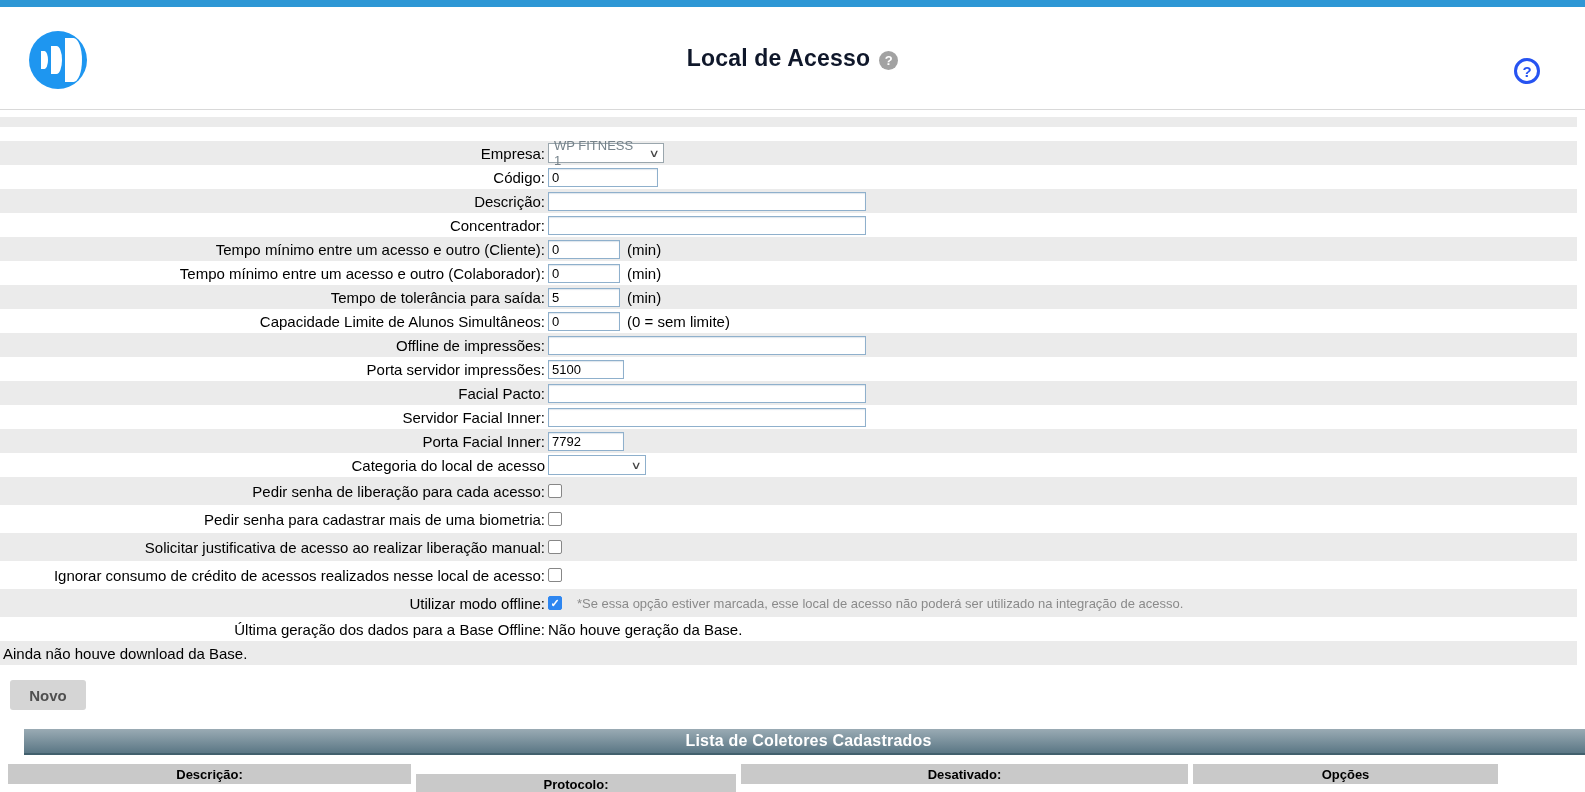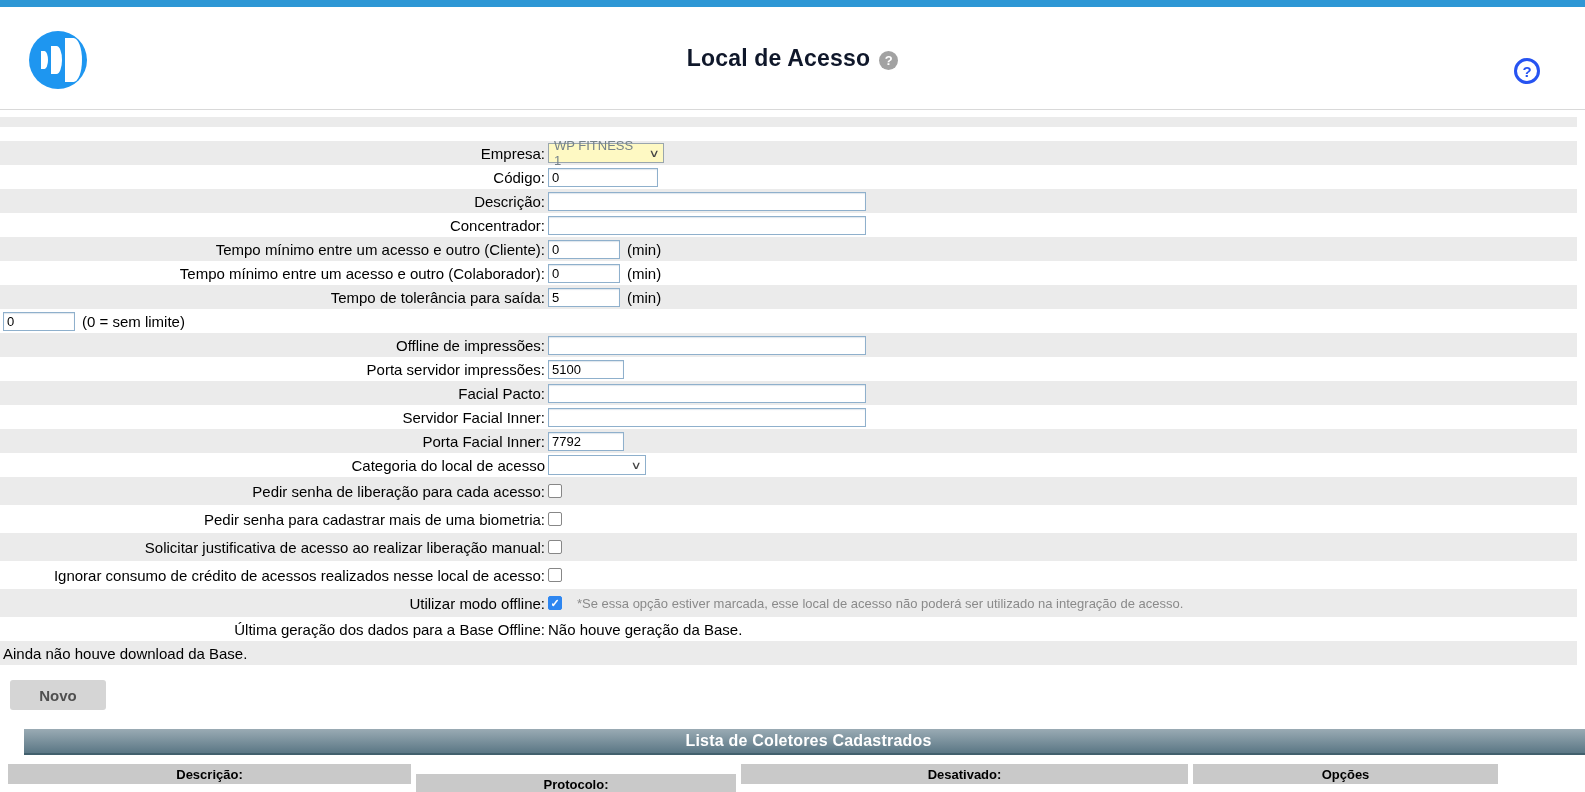--- a/index.html
+++ b/index.html
@@ -34,30 +34,30 @@
   .row{display:flex;align-items:center;height:24px;width:1577px;}
   .row.tall{height:28px;}
   .row.shaded{background:var(--row-gray);}
   .label{flex:0 0 545px;text-align:right;font-size:15px;color:#000;padding-right:0;}
   .ctrl{display:flex;align-items:center;margin-left:3px;gap:7px;}
   .tin{height:19px;border:1px solid #8fb0cc;background:#fff;font-size:13px;color:#000;
     padding:0 3px;font-family:"Liberation Sans",sans-serif;box-shadow:inset 0 1px 1px rgba(120,150,180,.25);}
   .w-empresa{width:116px;} .w-code{width:110px;} .w-long{width:318px;} .w-min{width:72px;} .w-port{width:76px;} .w-cat{width:98px;}
   .selbox{height:20px;border:1px solid #9aa6ad;display:flex;align-items:center;justify-content:space-between;
     padding:0 5px;font-size:13px;cursor:pointer;}
-  .selbox.disabled{background:#fef9c3;color:#75828a;}
+  .selbox.disabled{background:#ffffff;color:#75828a;}
   .selbox.enabled{background:#fff;border-color:#8fb0cc;color:#000;}
   .chev{font-size:11px;color:#444;transform:scaleX(1.4);margin-left:6px;}
   .cbox{width:14px;height:14px;border:1px solid #878787;border-radius:2px;background:#fff;cursor:pointer;
     display:flex;align-items:center;justify-content:center;flex:0 0 auto;}
   .cbox.checked{background:var(--check-blue);border-color:var(--check-blue);color:#fff;font-size:11px;font-weight:bold;}
   .suffix{font-size:15px;color:#000;}
   .static-val{font-size:15px;color:#000;}
   .note{font-size:13px;color:#8a8a8a;margin-left:8px;}
-  .novo-btn{margin:15px 0 0 10px;width:96px;height:30px;background:#d5d5d5;border:none;border-radius:3px;
+  .novo-btn{margin:15px 0 0 10px;width:76px;height:30px;background:#d5d5d5;border:none;border-radius:3px;
     color:#4f4f4f;font-size:15px;font-weight:bold;font-family:"Liberation Sans",sans-serif;cursor:pointer;}
   .tbl-title{margin:19px 0 0 24px;width:1569px;height:26px;
     background:linear-gradient(to bottom,var(--thead-top),var(--thead-bottom));
     border-bottom:2px solid #42606d;color:#fff;font-size:16px;font-weight:bold;
     display:flex;align-items:center;justify-content:center;letter-spacing:.2px;}
   .tbl-cols{margin:9px 0 0 8px;width:1569px;display:flex;gap:5px;}
   .tbl-col{height:20px;background:var(--colhead-gray);display:flex;align-items:center;justify-content:center;
     font-size:13px;font-weight:bold;color:#000;}
   .c0{width:403px;} .c1{width:320px;margin-top:10px;} .c2{width:447px;} .c3{width:305px;}
 </style>
@@ -126,20 +126,21 @@
       </div>
     </div>
     <div class="row shaded">
       <div class="label">Tempo de tolerância para saída:</div>
       <div class="ctrl">
         <input class="tin w-min" value="5" style="">
         <span class="suffix">(min)</span>
       </div>
     </div>
     <div class="row">
+      <div class="label">Capacidade Limite de Alunos Simultâneos:</div>
       <div class="ctrl">
         <input class="tin w-min" value="0" style="">
         <span class="suffix">(0 = sem limite)</span>
       </div>
     </div>
     <div class="row shaded">
       <div class="label">Offline de impressões:</div>
       <div class="ctrl">
         <input class="tin w-long" style="">
       </div>

